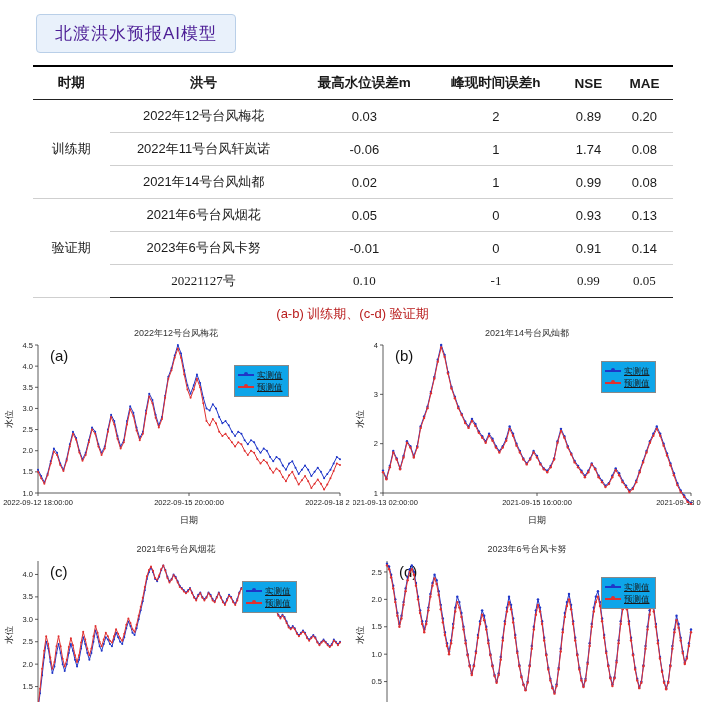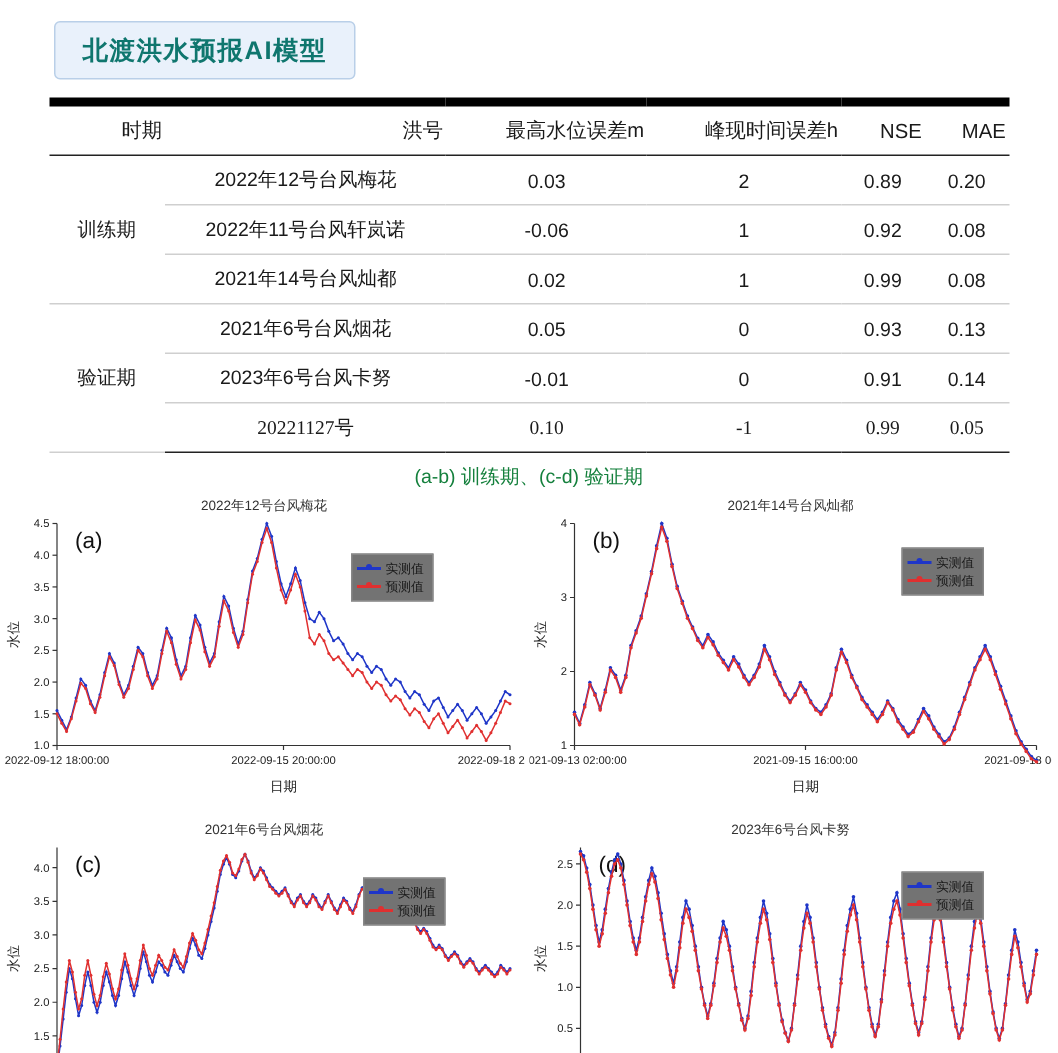--- a/index.html
+++ b/index.html
@@ -15,55 +15,55 @@
   .title-wrap{
     margin:14px 0 6px 36px;
     display:inline-block;
     background:#e9f1fb;
     border:1px solid #b9cfe8;
     border-radius:4px;
     padding:7px 18px;
   }
   .title-text{
     font-size:17px;
-    font-weight:bold;
-    color:#0f766e;
+    font-weight:normal;
+    color:#4c1d95;
     letter-spacing:1px;
   }
   
   table.main{
     border-collapse:collapse;
     width:640px;
     margin:6px auto 0 auto;
     font-size:13px;
   }
   table.main th{
-    font-weight:normal;
+    font-weight:bold;
     font-size:13.5px;
     padding:7px 2px;
-    text-align:right;
-    border-top:6px solid #000000;
+    text-align:center;
+    border-top:2px solid #000000;
     border-bottom:1.5px solid #222;
     white-space:nowrap;
   }
   table.main td{
     padding:7px 2px;
     text-align:center;
     border-bottom:1px solid #cfcfcf;
     white-space:nowrap;
   }
   table.main tr.last td{border-bottom:1.5px solid #222;font-family:Liberation Serif, serif;}
   td.period{font-size:13px;}
   td.name{text-align:center;}
   
   .fig-caption{
     text-align:center;
     font-size:13px;
     margin-top:7px;
-    color:#15803d;
+    color:#b91c1c;
   }
   
   .charts{
     position:relative;
     width:705px;
     height:430px;
   }
   .panel{
     position:absolute;
     width:348px;height:212px;
@@ -77,24 +77,25 @@
     position:absolute;top:2px;left:0;width:348px;
     text-align:center;font-size:9px;color:#333;
   }
   .panel-letter{
     font-size:15px;font-weight:normal;
   }
   
   .legend-box{
     position:absolute;
     border:1px solid #888;
-    background:#737373;
+    background:#0ea5e9;
     font-size:8.5px;
     padding:3px 5px 3px 3px;
     line-height:12px;
+    text-decoration:underline;
   }
   .legend-row{display:flex;align-items:center;gap:3px;white-space:nowrap;}
   .legend-swatch{width:16px;height:2px;display:inline-block;position:relative;}
   .legend-swatch::after{
     content:"";position:absolute;left:6px;top:-2px;width:4px;height:4px;border-radius:50%;
   }
   .sw-obs{background:#1f36c8;}
   .sw-obs::after{background:#1f36c8;}
   .sw-pred{background:#e03030;}
   .sw-pred::after{background:#e03030;}
@@ -129,21 +130,21 @@
       <td class="name">2022年12号台风梅花</td>
       <td>0.03</td>
       <td>2</td>
       <td>0.89</td>
       <td>0.20</td>
     </tr>
     <tr>
       <td class="name">2022年11号台风轩岚诺</td>
       <td>-0.06</td>
       <td>1</td>
-      <td>0.92</td>
+      <td>1.74</td>
       <td>0.08</td>
     </tr>
     <tr>
       <td class="name">2021年14号台风灿都</td>
       <td>0.02</td>
       <td>1</td>
       <td>0.99</td>
       <td>0.08</td>
     </tr>
     <tr>

